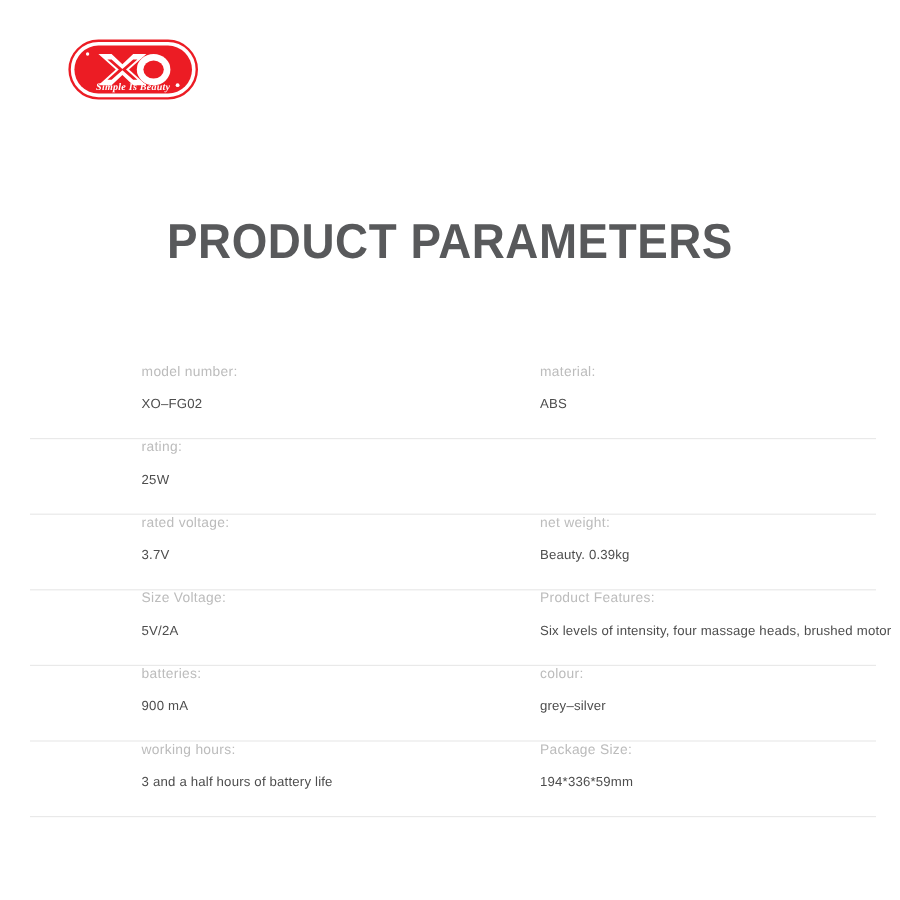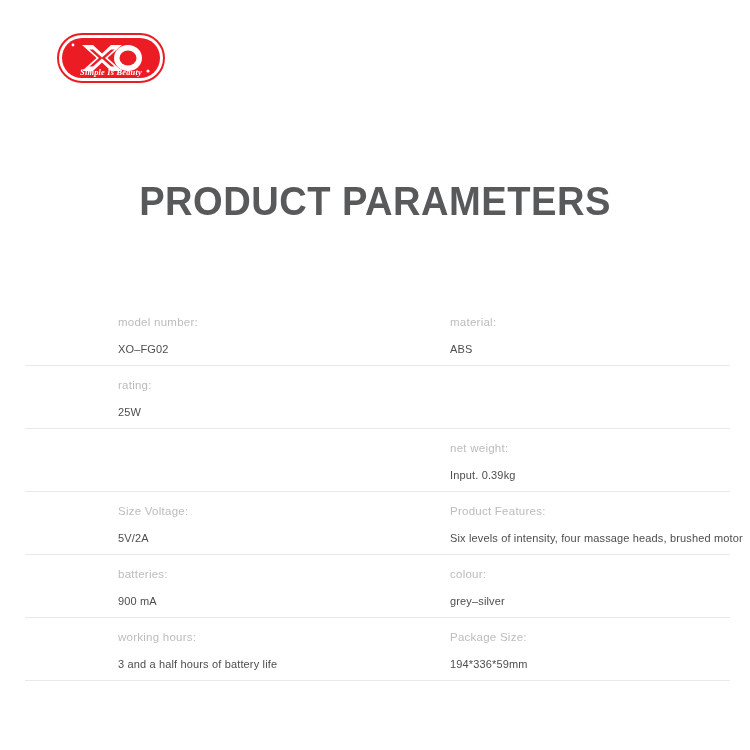--- a/index.html
+++ b/index.html
@@ -102,21 +102,20 @@
     top: 0;
   }
   .cell-left  { left: 118px;  width: 320px; }
   .cell-right { left: 450px;  width: 290px; }
 
   .cell-label {
     font-size: 11.5px;
     color: #bcbcbc;
     letter-spacing: 0.25px;
     line-height: 14px;
-    margin-top: 12px;
     white-space: nowrap;
   }
   .cell-value {
     font-size: 11px;
     color: #4d4d4d;
     letter-spacing: 0.15px;
     line-height: 14px;
     margin-top: 13px;
     white-space: nowrap;
   }
@@ -162,23 +161,27 @@
 
     <div class="spec-row">
       <div class="cell cell-left">
         <div class="cell-label">rating:</div>
         <div class="cell-value">25W</div>
       </div>
       <div class="divider"></div>
     </div>
 
     <div class="spec-row">
+      <div class="cell cell-left">
+        <div class="cell-label">rated voltage:</div>
+        <div class="cell-value">3.7V</div>
+      </div>
       <div class="cell cell-right">
         <div class="cell-label">net weight:</div>
-        <div class="cell-value">Input. 0.39kg</div>
+        <div class="cell-value">Beauty. 0.39kg</div>
       </div>
       <div class="divider"></div>
     </div>
 
     <div class="spec-row">
       <div class="cell cell-left">
         <div class="cell-label">Size Voltage:</div>
         <div class="cell-value">5V/2A</div>
       </div>
       <div class="cell cell-right">

